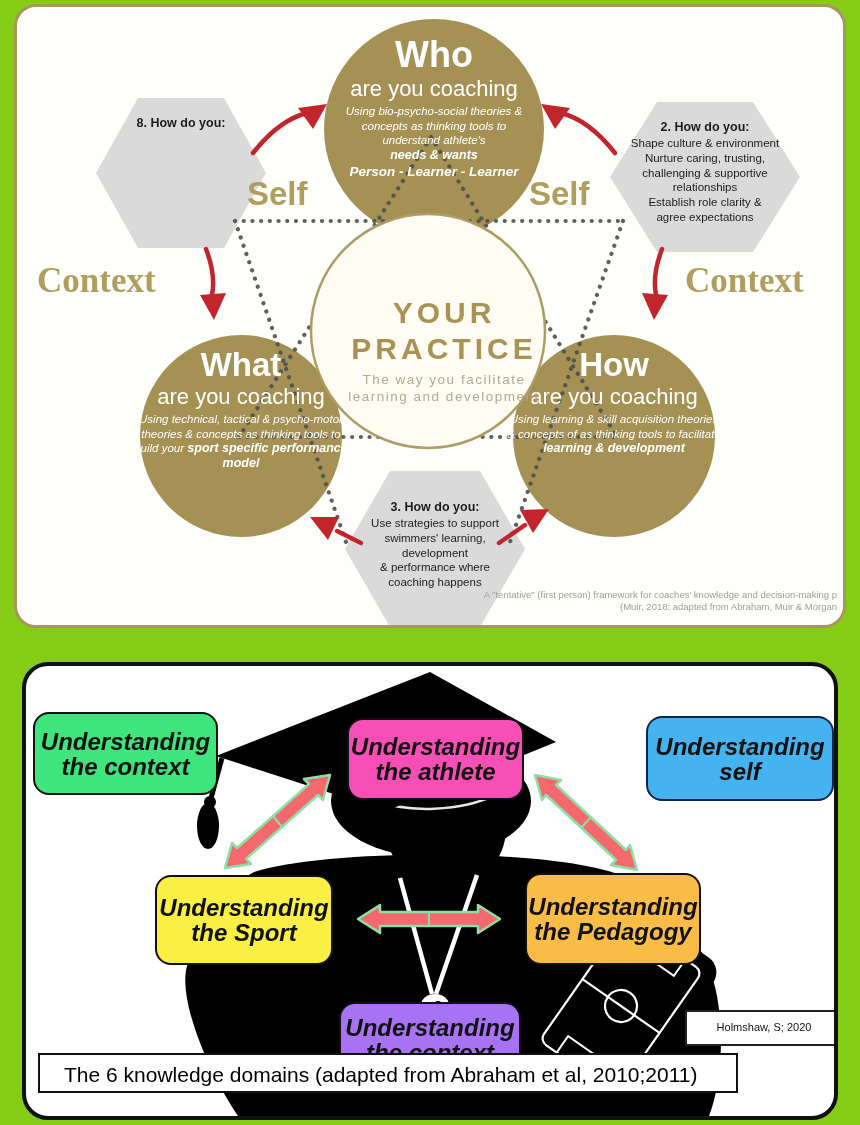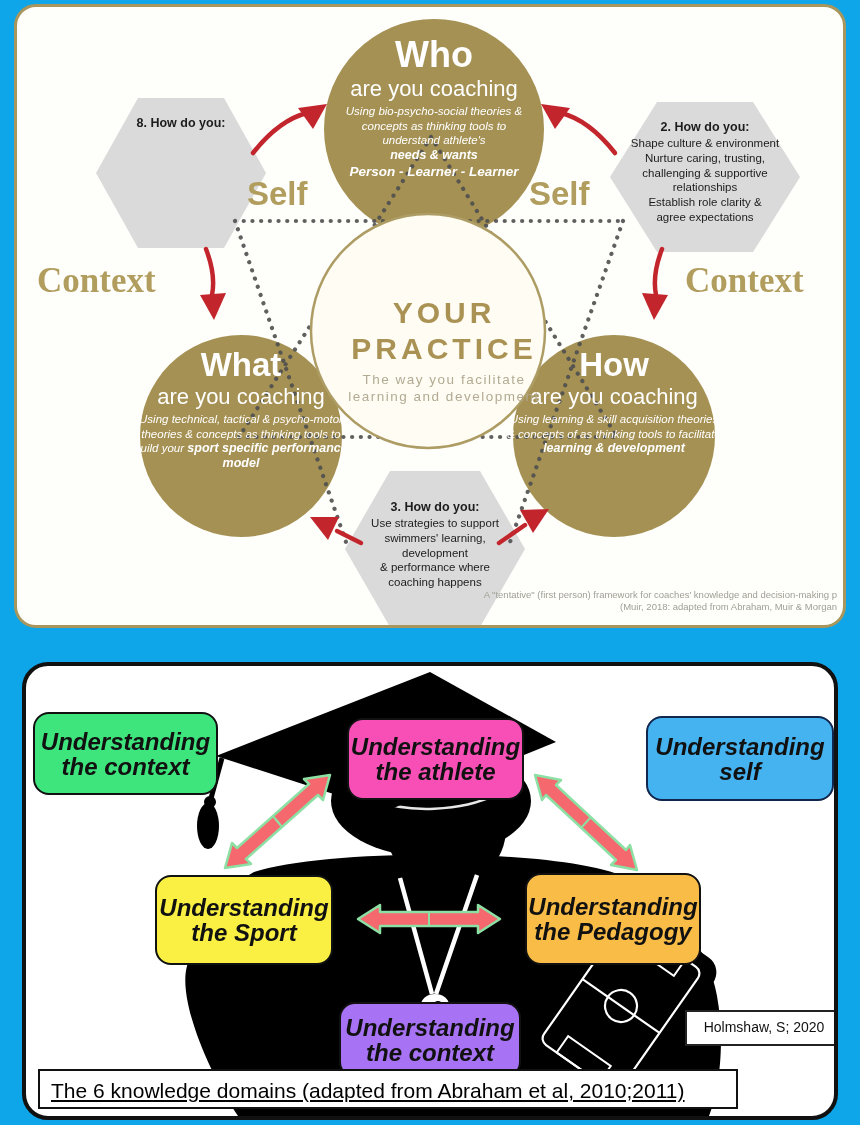--- a/index.html
+++ b/index.html
@@ -1,17 +1,17 @@
 <!DOCTYPE html>
 <html><head>
 <meta charset="utf-8">
 <style>
   html,body{margin:0;padding:0;background:#fff;}
   body{font-family:"Liberation Sans", sans-serif;}
-  #stage{position:relative;width:860px;height:1125px;background:#0ea5e9;overflow:hidden;}
+  #stage{position:relative;width:860px;height:1125px;background:#84cc16;overflow:hidden;}
 
   
   #top-panel{position:absolute;left:14px;top:4px;width:826px;height:618px;
     border:3px solid #a8965c;border-radius:22px;background:#fefefb;overflow:hidden;}
   #top-panel svg{position:absolute;left:0;top:0;}
   .abs{position:absolute;}
   .ctext{text-align:center;color:#fff;}
   .c-title{font-weight:bold;font-size:36px;line-height:40px;}
   .c-title.sm{font-size:33px;line-height:36px;}
   .c-sub{font-size:22px;line-height:27px;}
@@ -39,24 +39,24 @@
     display:flex;align-items:center;justify-content:center;text-align:center;
     font-style:italic;font-weight:bold;font-size:24px;line-height:25px;color:#111;
     white-space:pre-line;box-sizing:border-box;}
   #kb-context-top{left:7px;top:46px;width:185px;height:83px;}
   #kb-athlete{left:321px;top:52px;width:177px;height:82px;}
   #kb-self{left:620px;top:50px;width:188px;height:85px;border-color:#11264d;}
   #kb-sport{left:129px;top:209px;width:178px;height:90px;}
   #kb-pedagogy{left:499px;top:207px;width:176px;height:92px;}
   #kb-context-bottom{left:313px;top:336px;width:182px;height:76px;}
   #holmshaw{position:absolute;left:659px;top:344px;width:154px;height:32px;
-    border:2px solid #222;background:#fff;text-align:center;font-size:14px;line-height:31px;color:#111;}
-  #bottom-caption{position:absolute;left:12px;top:403px;width:700px;height:40px;
+    border:2px solid #222;background:#fff;text-align:center;font-size:11px;line-height:31px;color:#111;}
+  #bottom-caption{position:absolute;left:12px;top:387px;width:700px;height:40px;
     border:2.5px solid #111;background:#fff;font-size:21px;line-height:39px;
-    padding-left:11px;box-sizing:border-box;color:#000;text-decoration:underline;}
+    padding-left:24px;box-sizing:border-box;color:#000;}
 </style>
 </head>
 <body>
 
 <div id="stage">
 
   <div id="top-panel">
     <svg width="826" height="618" viewBox="0 0 826 618">
       <g fill="#dadada">
         <polygon points="79,166 121,91 207,91 249,166 207,241 121,241"></polygon>

